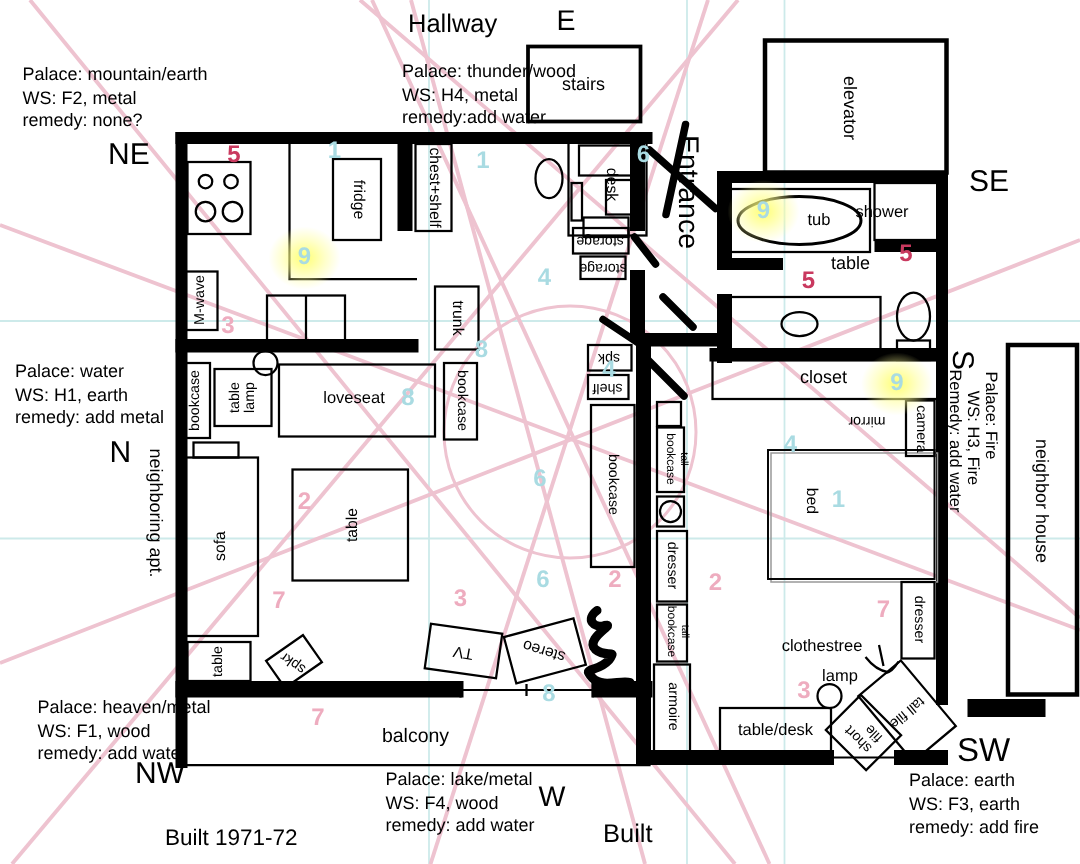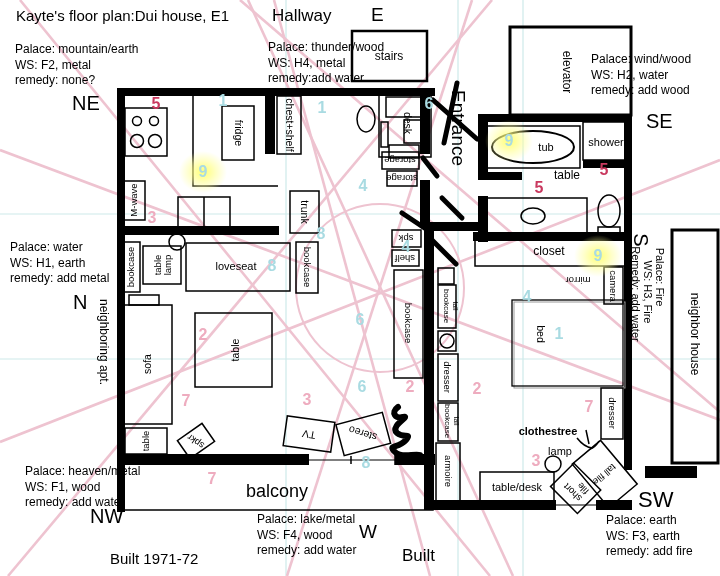--- a/index.html
+++ b/index.html
@@ -4,21 +4,21 @@
 <style>
   html,body{margin:0;padding:0;background:#fff}
   #stage{position:relative;width:720px;height:576px;background:#fff;overflow:hidden;
          font-family:"Liberation Sans",sans-serif}
   #plan-svg{position:absolute;left:0;top:0}
   #overlay{position:absolute;left:0;top:0;width:720px;height:576px}
   .lbl{position:absolute;color:#000;white-space:pre;line-height:1.12;transform-origin:center}
   .blk{font-size:12px;line-height:1.3}
   .lh{line-height:1.0}
   .t7{font-size:7px}.t8{font-size:8px}.t9{font-size:9.5px}.t10{font-size:10.5px}
-  .t11{font-size:11px}.t12{font-size:12px}.t13{font-size:18px}.t15{font-size:15px}
+  .t11{font-size:11px}.t12{font-size:12px}.t13{font-size:13px}.t15{font-size:15px}
   .t17{font-size:17px}.t19{font-size:19px}.t20{font-size:20px}.t22{font-size:22px}
   .num{position:absolute;font-weight:bold;font-size:16px;transform:translate(-50%,-50%);
        font-family:"Liberation Sans",sans-serif}
   .nr{color:#c9395f}.np{color:#eeacbf}.nb{color:#a9dbe2}
   .glow{position:absolute;width:48px;height:42px;border-radius:50%;transform:translate(-50%,-50%);
         background:radial-gradient(closest-side,rgba(255,255,110,.95),rgba(255,255,150,.5) 58%,rgba(255,255,190,0) 100%)}
 </style>
 </head>
 <body>
 
@@ -158,39 +158,35 @@
       <line x1="442" y1="198" x2="462" y2="218"></line>
       <line x1="402" y1="213" x2="426" y2="229"></line>
       <line x1="430" y1="238" x2="456" y2="264"></line>
       <line x1="423" y1="158" x2="437" y2="176"></line>
     </g>
 
     <path d="M398,407c-8,6-2,12 5,10c9-2-14,9-6,16c7,6 15-1 9,7c-8,9-19,4-11,12c7,7 19,1 25,3" fill="none" stroke="#000" stroke-width="6" stroke-linecap="round"></path>
   </svg>
 
   <div id="overlay">
-      <div class="lbl tl t15" style="left: 16px; top: 8px;">Kayte's floor plan:Dui house, E1</div>
       <div class="lbl tl t17" style="left: 272px; top: 6px;">Hallway</div>
       <div class="lbl tl t19" style="left: 371px; top: 4px;">E</div>
       <div class="lbl c t12" style="left: 389px; top: 57px; transform: translate(-50%, -50%);">stairs</div>
       <div class="lbl tl blk" style="left: 15px; top: 42px;">Palace: mountain/earth
 WS: F2, metal
 remedy: none?</div>
       <div class="lbl tl t20" style="left: 72px; top: 92px;">NE</div>
       <div class="lbl tl blk" style="left: 268px; top: 40px;">Palace: thunder/wood
 WS: H4, metal
 remedy:add water</div>
-      <div class="lbl tl blk" style="left: 591px; top: 52px;">Palace: wind/wood
-WS: H2, water
-remedy: add wood</div>
       <div class="lbl tl t20" style="left: 646px; top: 110px;">SE</div>
       <div class="lbl c t19" style="left: 458px; top: 128px; transform: translate(-50%, -50%) rotate(90deg);">Entrance</div>
       <div class="lbl c t12" style="left: 566px; top: 72px; transform: translate(-50%, -50%) rotate(90deg);">elevator</div>
       <div class="lbl c t11" style="left: 546px; top: 147px; transform: translate(-50%, -50%);">tub</div>
-      <div class="lbl c t11" style="left: 606px; top: 142px; transform: translate(-50%, -50%);">shower</div>
+      <div class="lbl c t11" style="left: 588px; top: 142px; transform: translate(-50%, -50%);">shower</div>
       <div class="lbl c t12" style="left: 567px; top: 176px; transform: translate(-50%, -50%);">table</div>
       <div class="lbl c t12" style="left: 549px; top: 252px; transform: translate(-50%, -50%);">closet</div>
       <div class="lbl c t9" style="left: 613px; top: 286px; transform: translate(-50%, -50%) rotate(90deg);">camera</div>
       <div class="lbl c t9" style="left: 578px; top: 280px; transform: translate(-50%, -50%) rotate(180deg);">mirror</div>
       <div class="lbl c t20" style="left: 641px; top: 240px; transform: translate(-50%, -50%) rotate(90deg);">S</div>
       <div class="lbl c t11" style="left: 660px; top: 277px; transform: translate(-50%, -50%) rotate(90deg);">Palace: Fire</div>
       <div class="lbl c t11" style="left: 648px; top: 292px; transform: translate(-50%, -50%) rotate(90deg);">WS: H3, Fire</div>
       <div class="lbl c t11" style="left: 636px; top: 294px; transform: translate(-50%, -50%) rotate(90deg);">Remedy: add water</div>
       <div class="lbl c t12" style="left: 694px; top: 334px; transform: translate(-50%, -50%) rotate(90deg);">neighbor house</div>
       <div class="lbl tl blk" style="left: 10px; top: 240px;">Palace: water
@@ -220,21 +216,21 @@
       <div class="lbl c t9" style="left: 405px; top: 258px; transform: translate(-50%, -50%) rotate(180deg);">shelf</div>
       <div class="lbl c t9" style="left: 408px; top: 323px; transform: translate(-50%, -50%) rotate(90deg);">bookcase</div>
       <div class="lbl c t8" style="left: 446px; top: 306px; transform: translate(-50%, -50%) rotate(90deg);">bookcase</div>
       <div class="lbl c t7" style="left: 455px; top: 306px; transform: translate(-50%, -50%) rotate(90deg);">tall</div>
       <div class="lbl c t9" style="left: 447px; top: 377px; transform: translate(-50%, -50%) rotate(90deg);">dresser</div>
       <div class="lbl c t8" style="left: 447px; top: 421px; transform: translate(-50%, -50%) rotate(90deg);">bookcase</div>
       <div class="lbl c t7" style="left: 456px; top: 421px; transform: translate(-50%, -50%) rotate(90deg);">tall</div>
       <div class="lbl c t9" style="left: 448px; top: 471px; transform: translate(-50%, -50%) rotate(90deg);">armoire</div>
       <div class="lbl c t10" style="left: 540px; top: 334px; transform: translate(-50%, -50%) rotate(90deg);">bed</div>
       <div class="lbl c t9" style="left: 612px; top: 413px; transform: translate(-50%, -50%) rotate(90deg);">dresser</div>
-      <div class="lbl c t11" style="left: 548px; top: 431px; transform: translate(-50%, -50%); font-weight: bold;">clothestree</div>
+      <div class="lbl c t11" style="left: 548px; top: 431px; transform: translate(-50%, -50%);">clothestree</div>
       <div class="lbl c t11" style="left: 560px; top: 451px; transform: translate(-50%, -50%);">lamp</div>
       <div class="lbl c t11" style="left: 517px; top: 487px; transform: translate(-50%, -50%);">table/desk</div>
       <div class="lbl c t9 lh" style="left: 576px; top: 489px; transform: translate(-50%, -50%) rotate(225deg);">short
 file</div>
       <div class="lbl c t9" style="left: 604px; top: 474px; transform: translate(-50%, -50%) rotate(140deg);">tall file</div>
       <div class="lbl c t13" style="left: 277px; top: 491px; transform: translate(-50%, -50%);">balcony</div>
       <div class="lbl tl blk" style="left: 25px; top: 464px;">Palace: heaven/metal
 WS: F1, wood
 remedy: add water</div>
       <div class="lbl tl t20" style="left: 90px; top: 505px;">NW</div>

